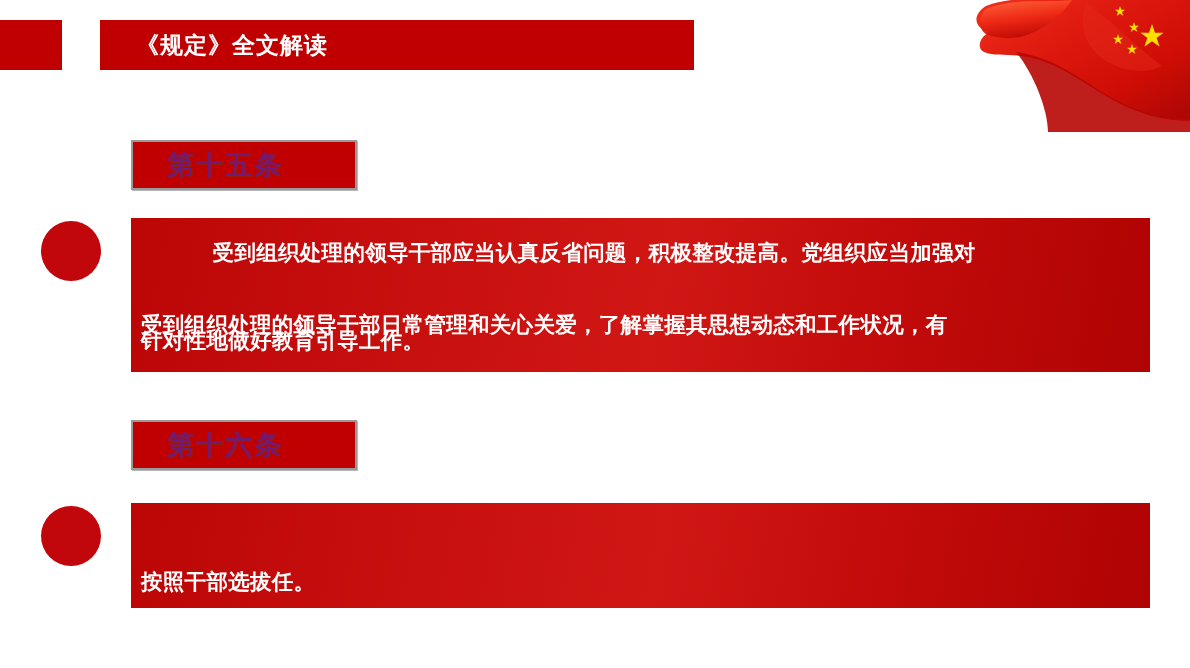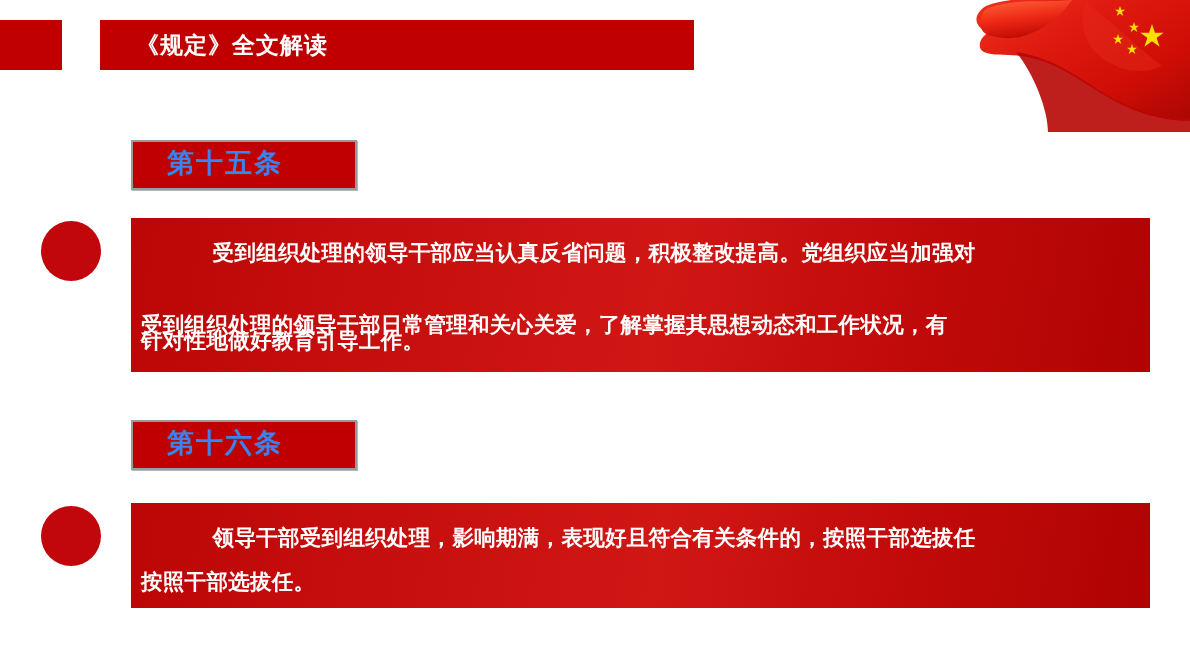--- a/index.html
+++ b/index.html
@@ -42,27 +42,26 @@
   
   .chip{
     position:absolute;
     background:#c00000;
     border:2px solid #9a9a9a;
     box-sizing:border-box;
     box-shadow:1px 1px 0 #b5b5b5;
   }
   .chip-label{
     position:absolute;
-    color:#3b82f6;
+    color:#701a75;
     font-size:27px;
     font-weight:bold;
     letter-spacing:2px;
     white-space:nowrap;
     text-shadow:1px 1px 0 rgba(120,60,0,.45);
-    font-family:Liberation Mono, monospace;
   }
 
   
   .dot{
     position:absolute;
     width:60px;height:60px;border-radius:50%;
     background:#c1070c;
   }
 
   
@@ -136,17 +135,16 @@
     <div class="ln" style="left:10px;top:64px;margin-top:28px;">受到组织处理的领导干部日常管理和关心关爱，了解掌握其思想动态和工作状况，有</div>
     <div class="ln" style="left:10px;top:108px;">针对性地做好教育引导工作。</div>
   </div>
 
   <div class="chip" style="left:131px;top:420px;width:226px;height:50px;"></div>
   <div class="chip-label" style="left:167px;top:420px;height:57px;line-height:50px;">第十六条</div>
 
   <div class="dot" style="left:41px;top:506px;"></div>
 
   <div class="panel" style="left:131px;top:503px;width:1019px;height:105px;">
-    <div class="ln" style="left:38px;top:20px;">　　领导干部受到组织处理，影响期满，表现好且符合有关条件的，按照干部选拔任</div>
     <div class="ln" style="left:10px;top:64px;">按照干部选拔任。</div>
   </div>
 
 </div>
 
 </body></html>

